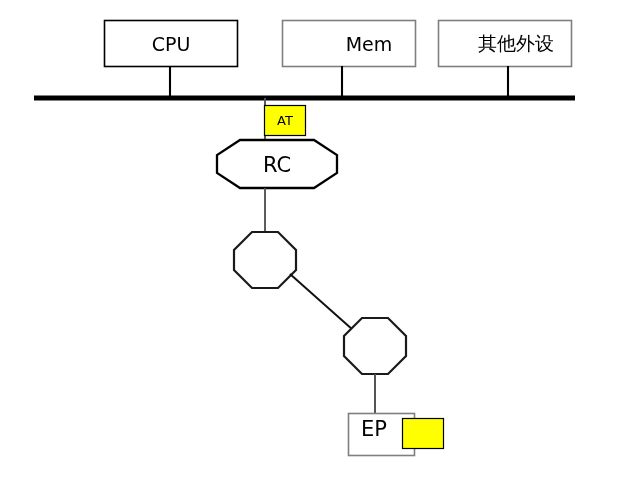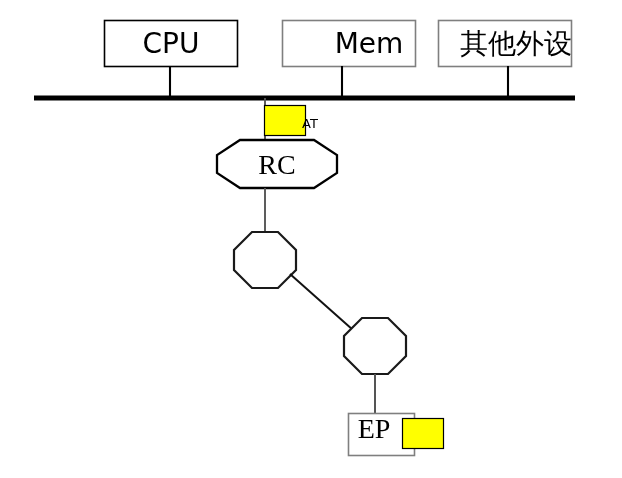--- a/index.html
+++ b/index.html
@@ -27,25 +27,24 @@
   .node-label {
     position: absolute;
     display: flex;
     align-items: center;
     justify-content: center;
     color: #000000;
     white-space: nowrap;
     pointer-events: none;
   }
   .box-label {
-    font-size: 28px;
+    font-size: 19px;
   }
   .oct-label {
-    font-size: 28px;
-    font-family: Liberation Serif, serif;
+    font-size: 21px;
   }
   .tag-label {
     font-size: 13px;
   }
 </style>
 </head>
 <body>
 
 <div id="canvas">
 
@@ -84,20 +83,20 @@
     <rect x="402.5" y="418.5" width="41" height="30" fill="#ffff00" stroke="#000000" stroke-width="1.2"></rect>
 
   </svg>
 
   <div class="node-label box-label" style="left:104px; top:20px; width:134px; height:47px;">CPU</div>
 
   <div class="node-label box-label" style="left:282px; top:20px; width:134px; height:47px;padding-left:20px;">Mem</div>
 
   <div class="node-label box-label" style="left:438px; top:20px; width:156px; height:47px;">其他外设</div>
 
-  <div class="node-label tag-label" style="left:281px; top:105px; width:42px; height:37px;padding-left:8px;">AT</div>
+  <div class="node-label tag-label" style="left:264px; top:105px; width:42px; height:30px;">AT</div>
 
   <div class="node-label oct-label" style="left:226px; top:141px; width:102px; height:47px;">RC</div>
 
   <div class="node-label oct-label" style="left:349px; top:413px; width:50px; height:32px;">EP</div>
 
 
 </div>
 
 </body></html>

